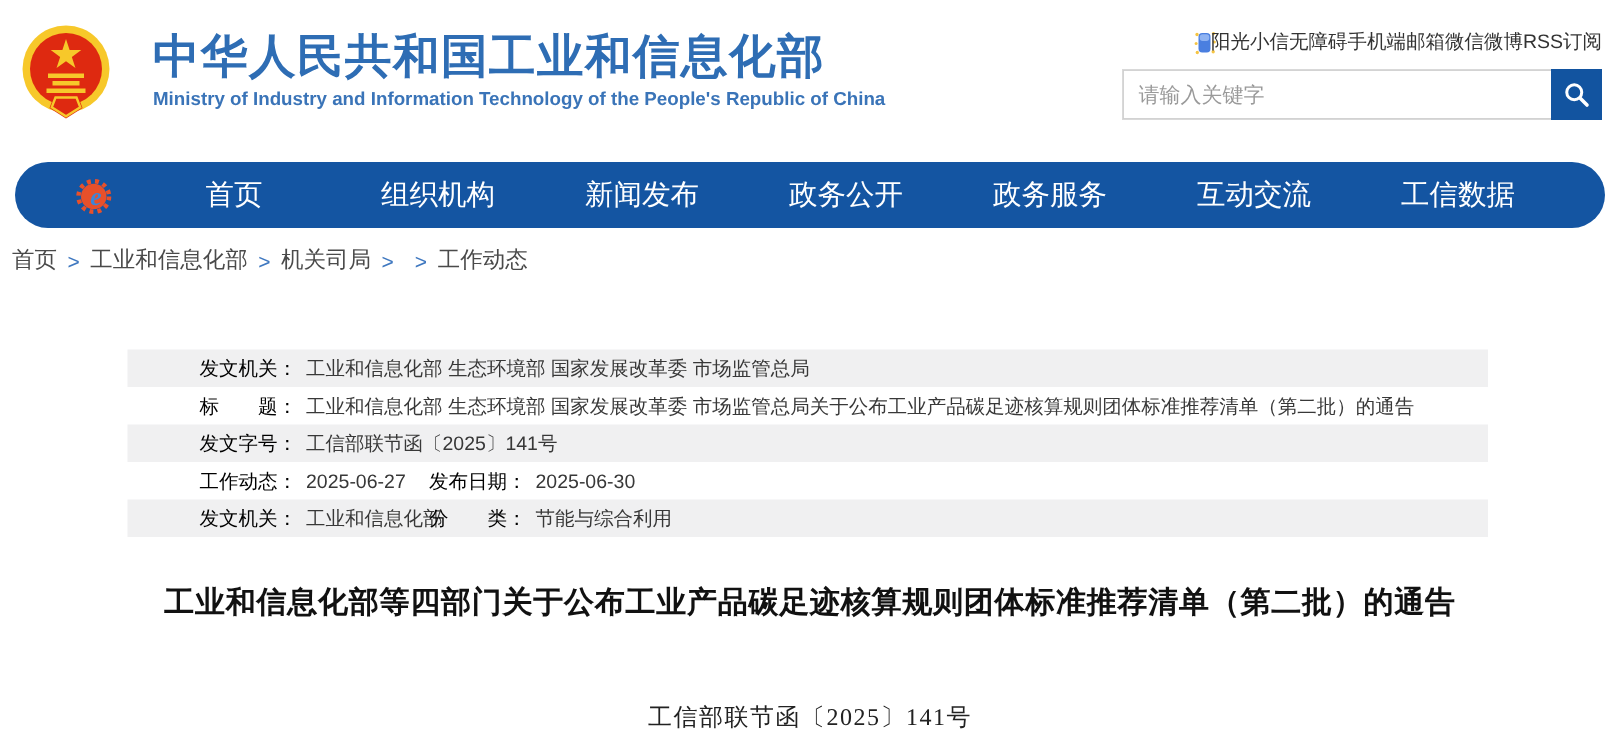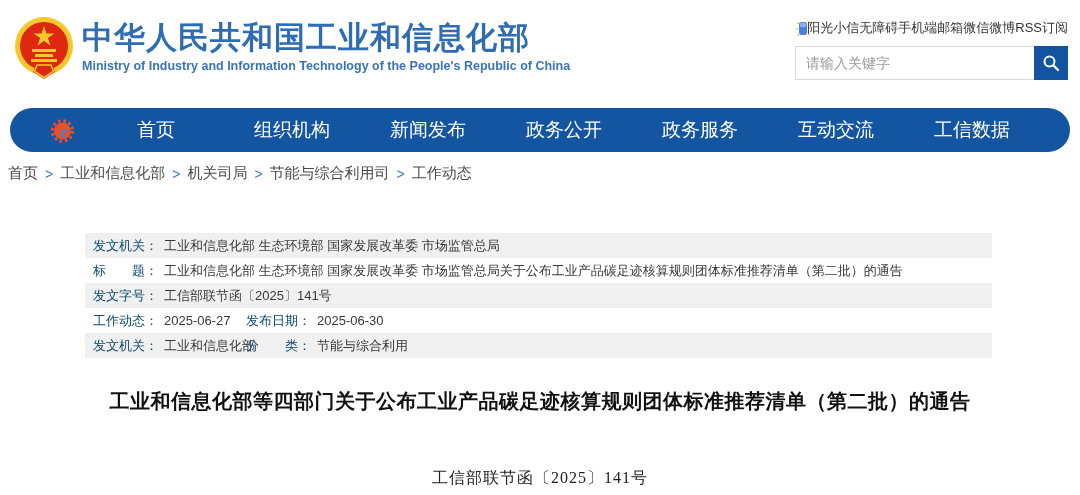--- a/index.html
+++ b/index.html
@@ -1,51 +1,51 @@
 <!DOCTYPE html>
 <html><head>
 <meta charset="utf-8">
 <style>
   * { margin:0; padding:0; box-sizing:border-box; }
   html,body { background:#fff; }
   body { font-family:"Liberation Sans", sans-serif; }
   .page { position:relative; width:1080px; height:495px; background:#fff; overflow:hidden; }
 
   
-  .header-logo { position:absolute; left:14px; top:16px; display:flex; align-items:flex-start; cursor:pointer; }
+  .header-logo { position:absolute; left:14px; top:16px; display:flex; align-items:flex-start; cursor:pointer;gap:20px; }
   .emblem { width:60px; height:64px; flex:0 0 auto; }
   .title-block { margin-left:8px; padding-top:4px; }
   .site-title-zh { font-size:31px; font-weight:bold; color:#2e6db4; letter-spacing:1px; line-height:36px; white-space:nowrap; }
   .site-title-en { font-size:12.5px; font-weight:bold; color:#3a74b8; margin-top:3px; white-space:nowrap; }
 
   .top-links { position:absolute; top:19px; right:12px; display:flex; align-items:center; gap:5px; font-size:13px; color:#333; }
   .top-links .qlink { cursor:pointer; white-space:nowrap; }
   .sunshine-icon { width:15px; height:17px; margin-right:-9px; }
 
-  .search-box { position:absolute; top:46px; right:12px; width:273px; height:34px; display:flex; border:1px solid #d9d9d9; background:#737373; }
+  .search-box { position:absolute; top:46px; right:12px; width:320px; height:34px; display:flex; border:1px solid #d9d9d9; background:#737373; }
   .search-input { flex:1; border:none; outline:none; padding:0 10px; font-size:14px; color:#333; font-family:"Liberation Sans",sans-serif; }
   .search-input::placeholder { color:#9a9a9a; }
   .search-btn { width:34px; height:34px; margin:-1px -1px -1px 0; border:none; background:#1254a0; cursor:pointer; display:flex; align-items:center; justify-content:center; }
 
   
   .nav { position:absolute; left:10px; top:108px; width:1060px; height:44px; background:#1455a2; border-radius:22px; display:flex; align-items:center; padding:0 30px 0 40px; }
   .nav-logo { width:28px; height:28px; flex:0 0 auto; margin-right:10px; }
   .nav-item { flex:1; text-align:center; color:#fff; font-size:19px; cursor:pointer; white-space:nowrap; }
 
   
   .breadcrumb { position:absolute; left:8px; top:164px; font-size:15px; color:#4a4a4a; display:flex; align-items:center; }
   .crumb { cursor:pointer; }
   .crumb-sep { color:#3f78c0; margin:0 7px; font-size:14px; }
 
   
   .meta-table { position:absolute; left:85px; top:233px; width:907px; }
   .meta-row { height:25px; line-height:25px; padding-left:8px; font-size:13px; white-space:nowrap; overflow:hidden; }
   .meta-row.gray { background:#f0f0f1; }
   .meta-cell.fixed:first-child { display:inline-block; width:153px; }
-  .meta-label { color:#0c4a6e; margin-right:6px; }
+  .meta-label { color:#000000; margin-right:6px;margin-left:40px; }
   .meta-value { color:#383838; }
 
   
   .article-title { position:absolute; left:0; top:388px; width:100%; text-align:center; font-size:20px; font-weight:bold; color:#111; letter-spacing:0.5px;font-family:Liberation Serif, serif; }
   .doc-number { position:absolute; left:0; top:468px; width:100%; text-align:center; font-size:16px; color:#222; font-family:"Liberation Serif", serif; letter-spacing:1px; }
 </style>
 </head>
 <body>
 
 <div class="page">
@@ -104,21 +104,20 @@
     <span class="nav-item">首页</span><span class="nav-item">组织机构</span><span class="nav-item">新闻发布</span><span class="nav-item">政务公开</span><span class="nav-item">政务服务</span><span class="nav-item">互动交流</span><span class="nav-item">工信数据</span></span>
   </div>
 
   <div class="breadcrumb" id="breadcrumb">
       <span class="crumb">首页</span>
       <span class="crumb-sep">&gt;</span>
       <span class="crumb">工业和信息化部</span>
       <span class="crumb-sep">&gt;</span>
       <span class="crumb">机关司局</span>
       <span class="crumb-sep">&gt;</span>
-      <span class="crumb">节能与综合利用司</span>
       <span class="crumb-sep">&gt;</span>
       <span class="crumb">工作动态</span>
     </div>
 
   <div class="meta-table" id="meta-table">
       <div class="meta-row gray"><span class="meta-cell"><span class="meta-label">发文机关：</span><span class="meta-value">工业和信息化部 生态环境部 国家发展改革委 市场监管总局</span></span></div>
       <div class="meta-row"><span class="meta-cell"><span class="meta-label">标　　题：</span><span class="meta-value">工业和信息化部 生态环境部 国家发展改革委 市场监管总局关于公布工业产品碳足迹核算规则团体标准推荐清单（第二批）的通告</span></span></div>
       <div class="meta-row gray"><span class="meta-cell"><span class="meta-label">发文字号：</span><span class="meta-value">工信部联节函〔2025〕141号</span></span></div>
       <div class="meta-row"><span class="meta-cell fixed"><span class="meta-label">工作动态：</span><span class="meta-value">2025-06-27</span></span><span class="meta-cell fixed"><span class="meta-label">发布日期：</span><span class="meta-value">2025-06-30</span></span></div>
       <div class="meta-row gray"><span class="meta-cell fixed"><span class="meta-label">发文机关：</span><span class="meta-value">工业和信息化部</span></span><span class="meta-cell fixed"><span class="meta-label">分　　类：</span><span class="meta-value">节能与综合利用</span></span></div>

